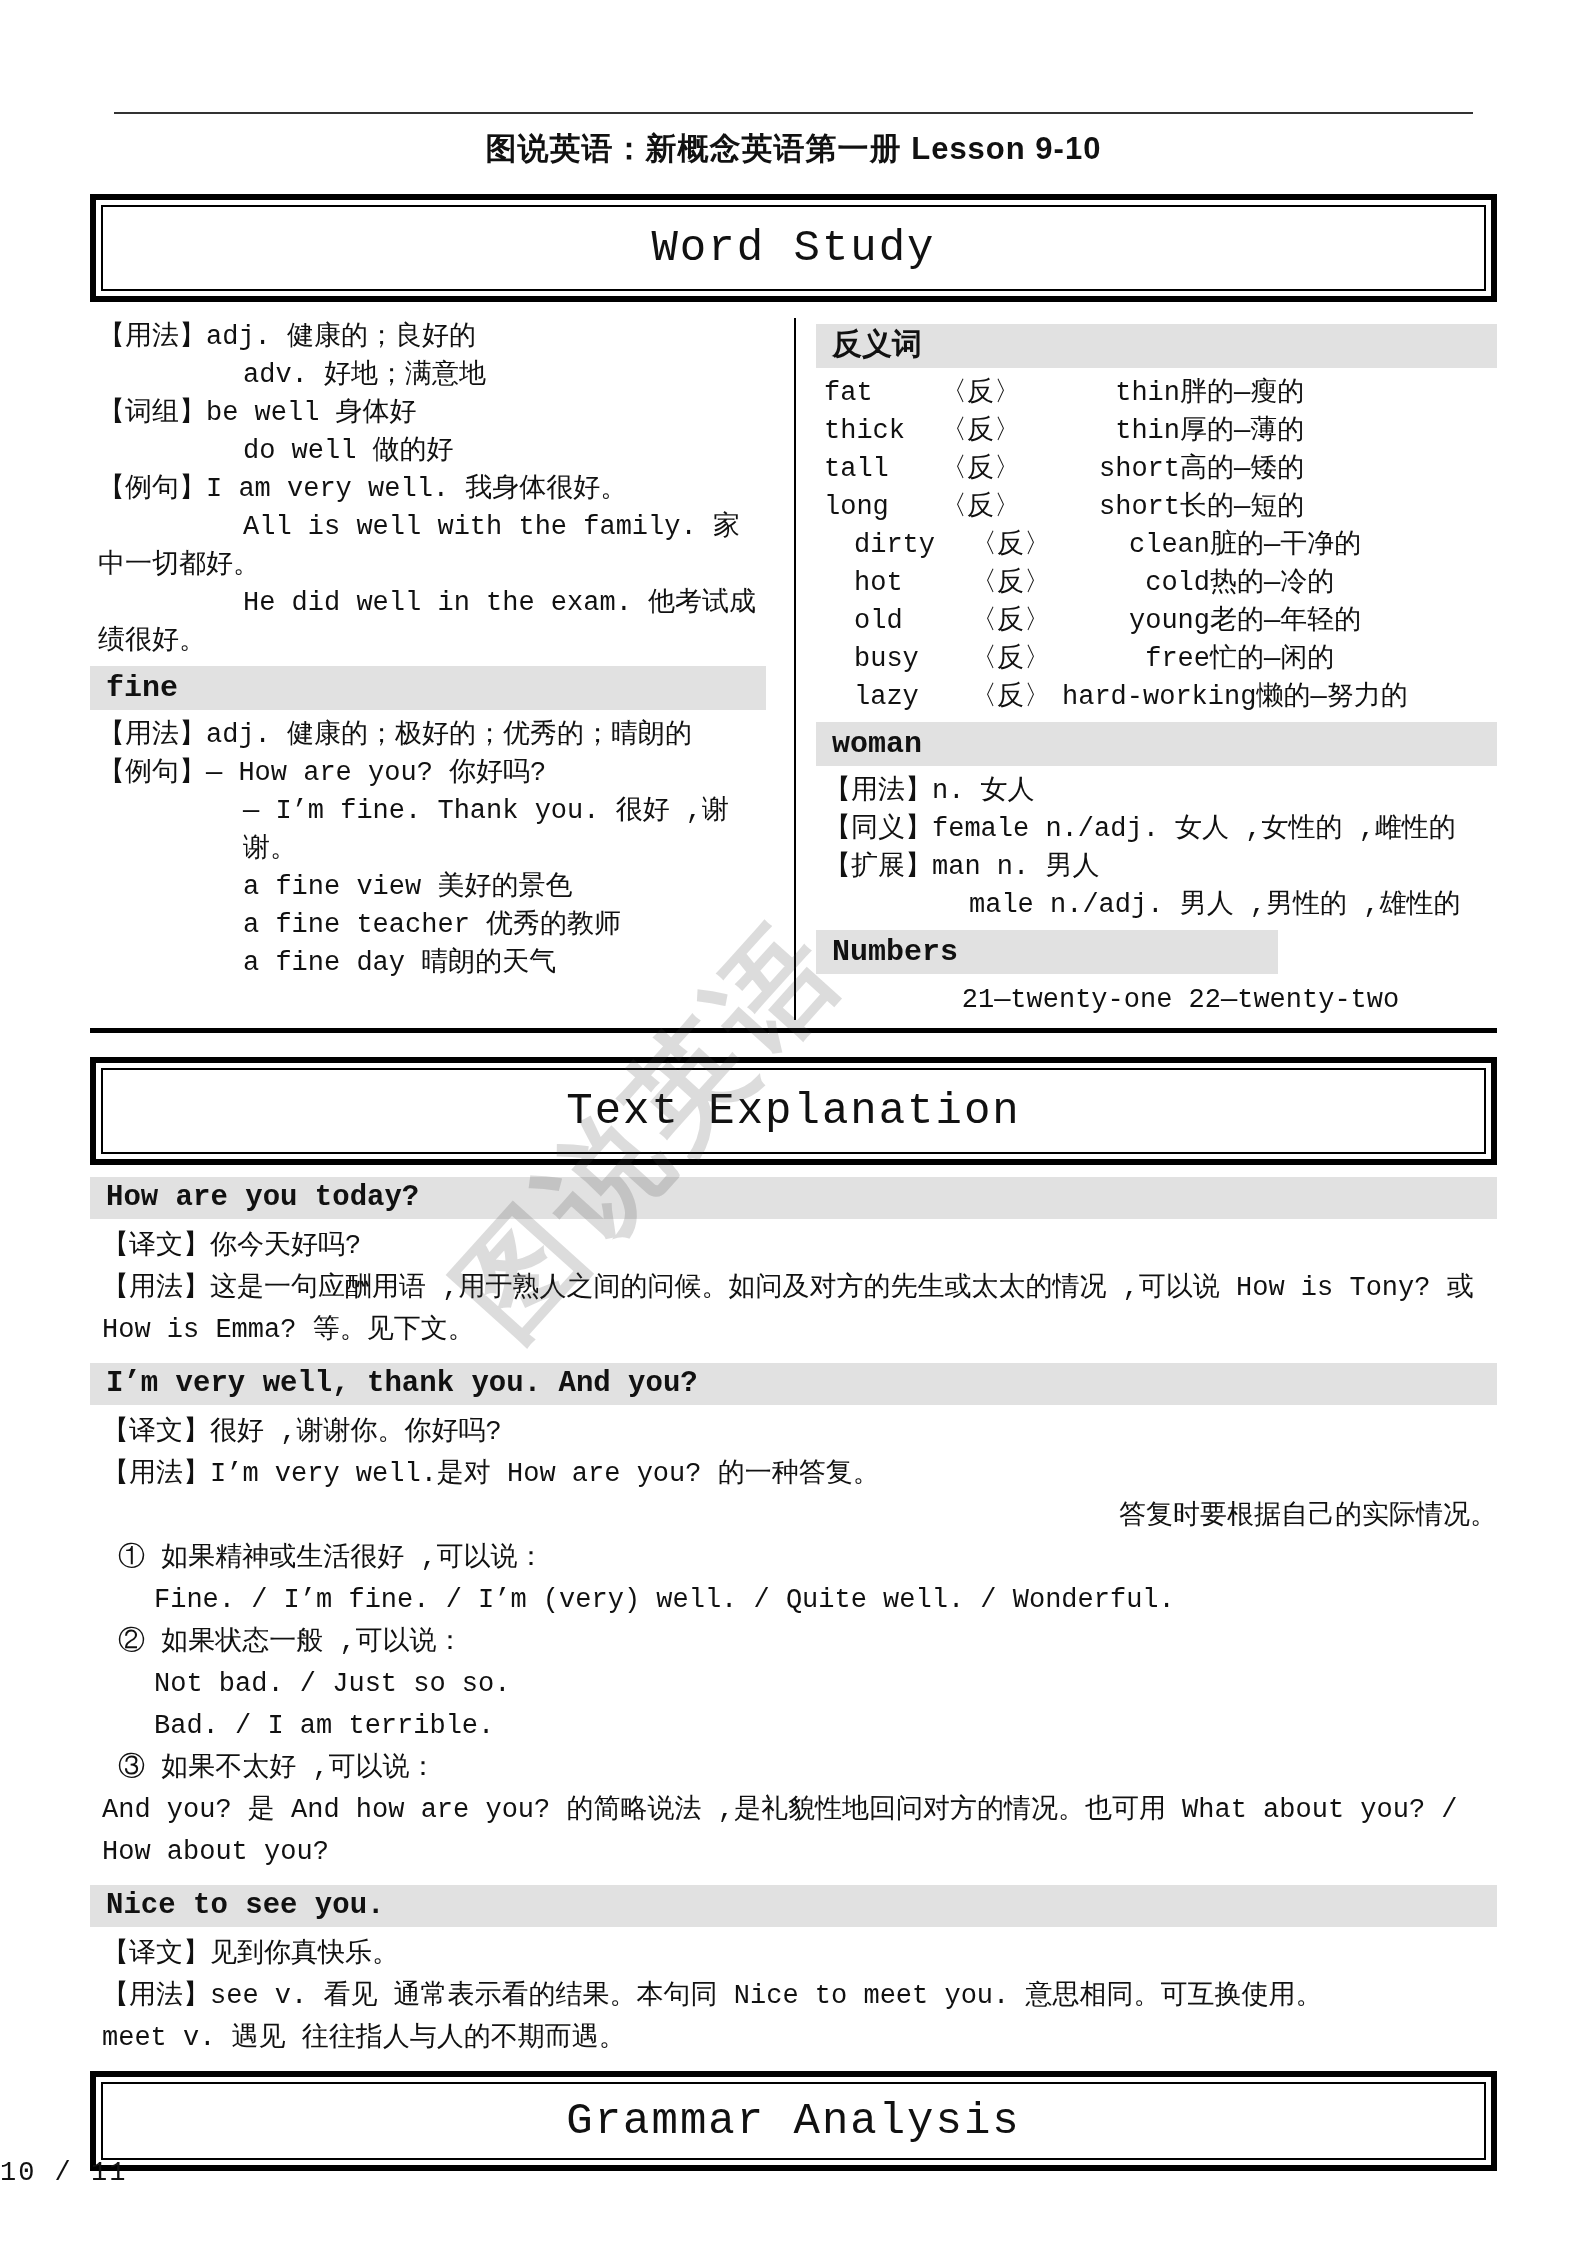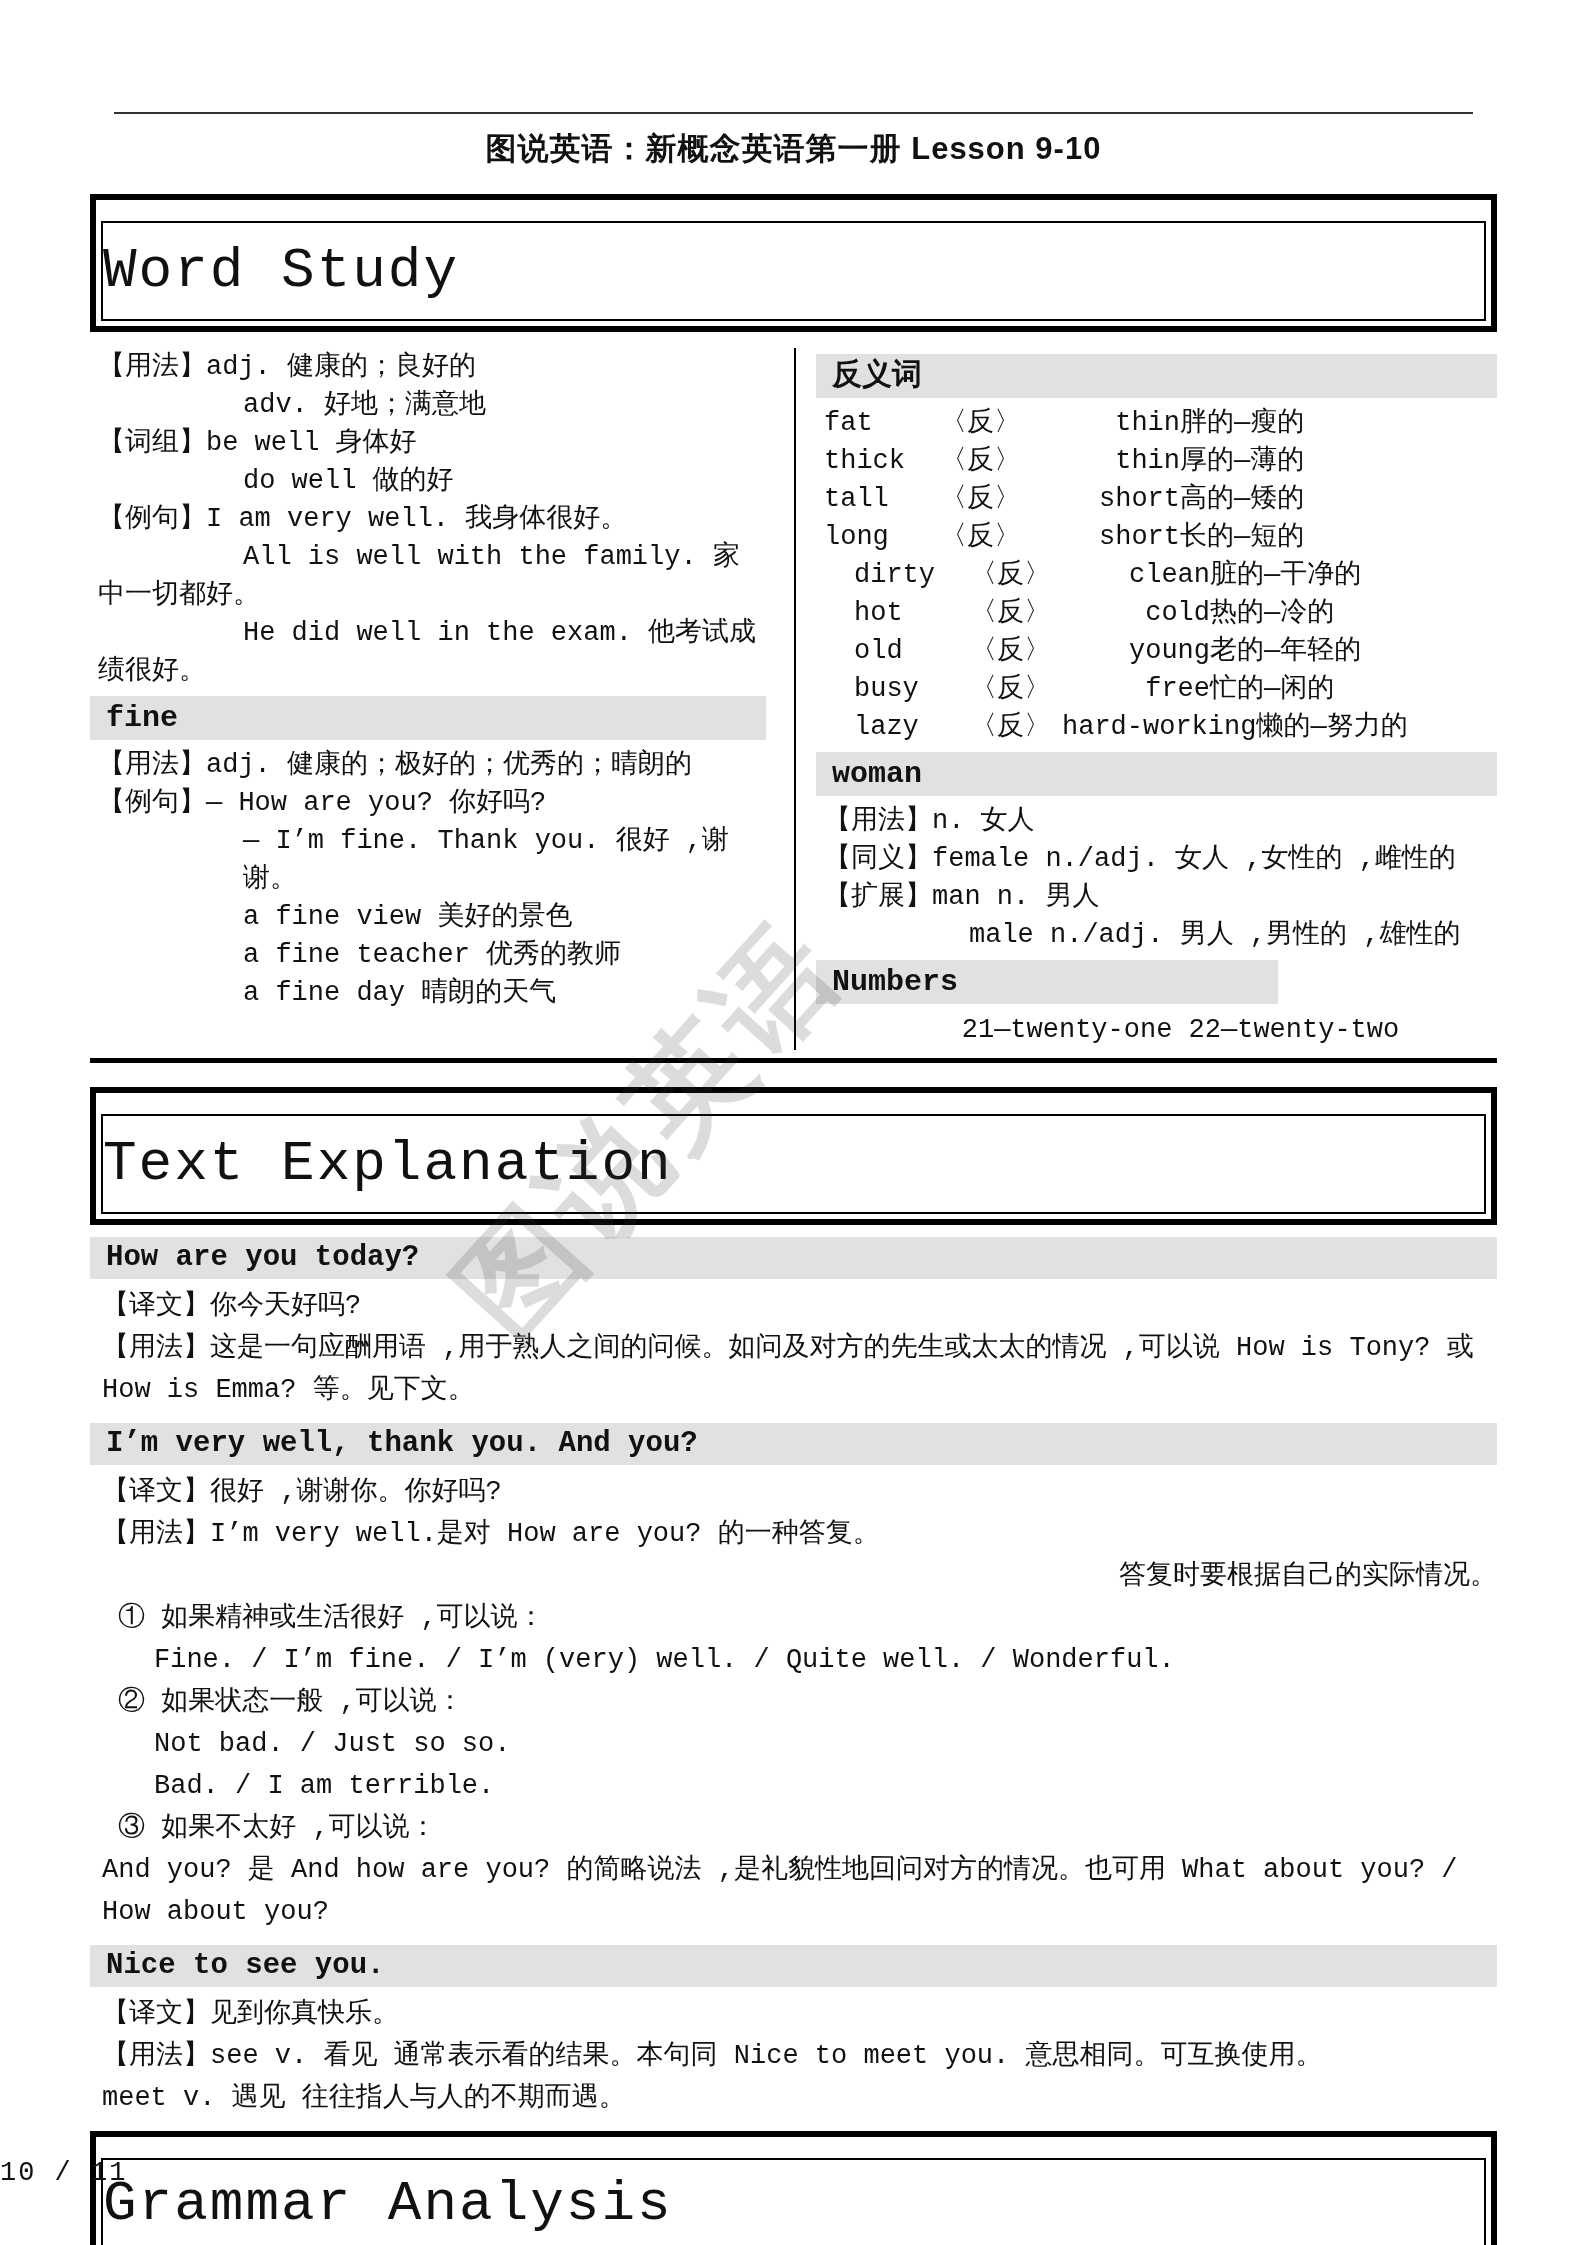--- a/index.html
+++ b/index.html
@@ -4,22 +4,22 @@
 <style>
   html,body{margin:0;padding:0;background:#888;}
   .page{position:relative;width:1587px;height:2245px;background:#ffffff;margin:0 auto;
         box-sizing:border-box;padding:6px 90px;overflow:hidden;
         font-family:"Liberation Mono","DejaVu Sans Mono",monospace;color:#111;}
   .top-rule{margin:106px 24px 0 24px;border-top:2px solid #333;}
   .page-title{text-align:center;margin-top:14px;font-family:"Liberation Sans",sans-serif;
         font-weight:700;font-size:31px;letter-spacing:1px;}
   
   .banner{margin-top:24px;border:6px solid #000;padding:5px;background:#fff;}
-  .banner-inner{border:2px solid #000;padding:16px 0;
-        font-size:56px;letter-spacing:2px;margin-top:16px;}
+  .banner-inner{border:2px solid #000;text-align:center;padding:16px 0;
+        font-size:44px;letter-spacing:2px;}
   
   .ws{display:flex;margin-top:16px;border-bottom:5px solid #000;padding-bottom:8px;}
   .ws-left{width:676px;flex:none;}
   .ws-div{width:2px;background:#000;margin-left:28px;flex:none;}
   .ws-right{flex:1;padding-left:20px;min-width:0;}
   .hdr{background:#e1e1e1;font-weight:700;font-size:30px;line-height:44px;
         padding-left:16px;margin:6px 0 6px 0;}
   .hdr-numbers{width:446px;}
   .ws .line{font-size:27px;line-height:38px;padding-left:8px;}
   .ws .cont{padding-left:153px;}

